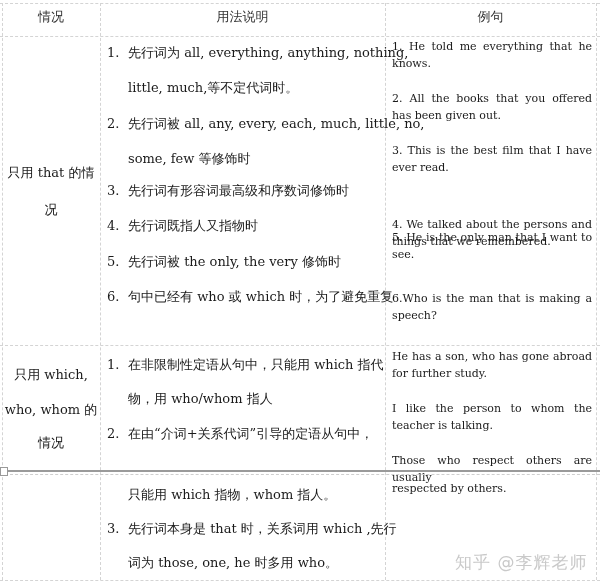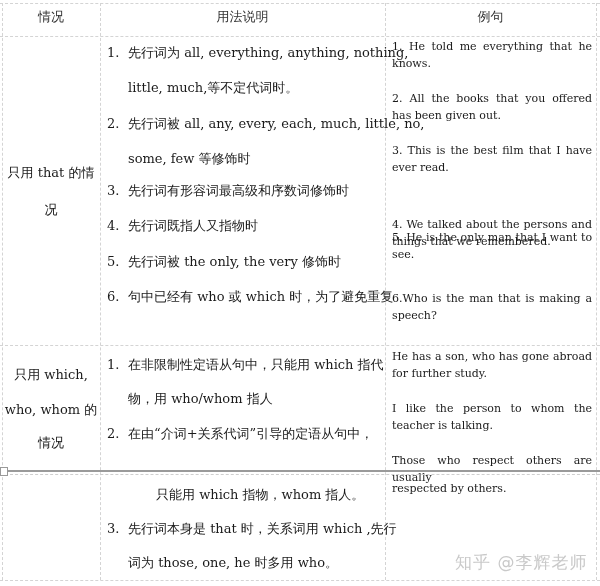--- a/index.html
+++ b/index.html
@@ -71,21 +71,21 @@
   <div class="lbl" style="left:2px;width:98px;top:366px;">只用 which,</div>
   <div class="lbl" style="left:2px;width:98px;top:401px;">who, whom 的</div>
   <div class="lbl" style="left:2px;width:98px;top:434px;">情况</div>
 
   <div class="txt" style="left:107px;top:357px;">1.</div>
   <div class="txt" style="left:128px;top:357px;">在非限制性定语从句中，只能用 which 指代</div>
   <div class="txt" style="left:128px;top:391px;">物，用 who/whom 指人</div>
 
   <div class="txt" style="left:107px;top:426px;">2.</div>
   <div class="txt" style="left:128px;top:426px;">在由“介词+关系代词”引导的定语从句中，</div>
-  <div class="txt" style="left:128px;top:487px;margin-left:28px;">只能用 which 指物，whom 指人。</div>
+  <div class="txt" style="left:128px;top:487px;">只能用 which 指物，whom 指人。</div>
 
   <div class="txt" style="left:107px;top:521px;">3.</div>
   <div class="txt" style="left:128px;top:521px;">先行词本身是 that 时，关系词用 which ,先行</div>
   <div class="txt" style="left:128px;top:555px;">词为 those, one, he 时多用 who。</div>
 
   <div class="ex" style="top:348px;">He has a son, who has gone abroad for further study.</div>
   <div class="ex" style="top:400px;">I like the person to whom the teacher is talking.</div>
   <div class="ex" style="top:452px;">Those who respect others are usually</div>
   <div class="ex" style="top:480px;">respected by others.</div>
 

